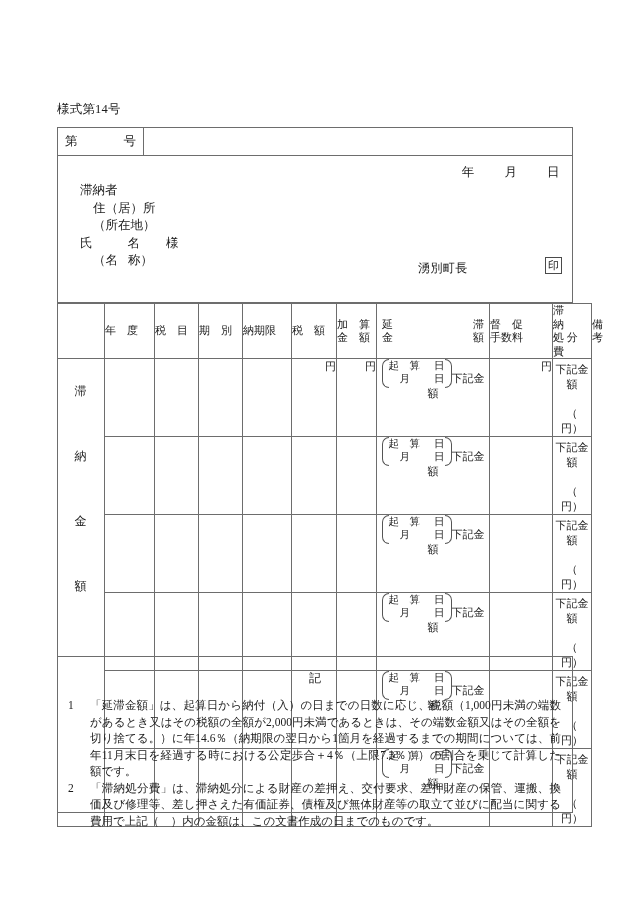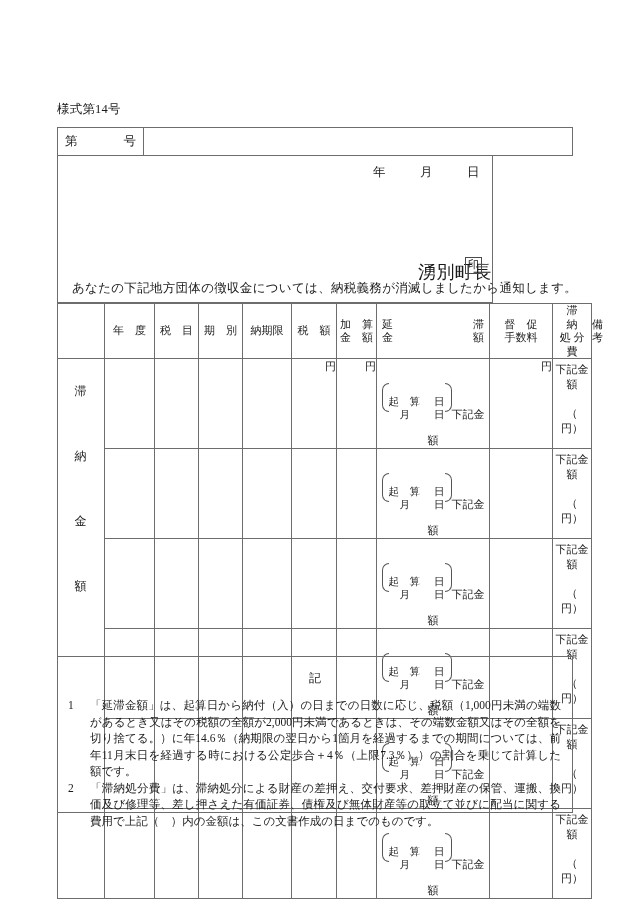--- a/index.html
+++ b/index.html
@@ -61,26 +61,25 @@
     font-size: 13px;
     letter-spacing: 4.5px;
     padding-left: 4px;
   }
 
   
   .addr-box {
     position: absolute;
     left: 57px;
     top: 144px;
-    width: 436px;
+    width: 516px;
     height: 147px;
     border: 1px solid #6d6d6d;
     border-top: none;
     box-sizing: border-box;
-    font-family: Liberation Mono, monospace;
   }
   .date-line {
     position: absolute;
     right: 12px;
     top: 8px;
     font-size: 12.5px;
     letter-spacing: 0.5px;
     white-space: nowrap;
   }
   .date-line span { margin-left: 26px; }
@@ -98,21 +97,21 @@
   .nm-row { display: flex; }
   .nm-label { width: 60px; display: flex; justify-content: space-between; padding-right: 4px; }
   .nm-sama { margin-left: 22px; }
   .paren-row { padding-left: 13px; display: flex; }
   .paren-row .inner { width: 60px; display: flex; justify-content: space-between; }
 
   .mayor-line {
     position: absolute;
     left: 360px;
     top: 104px;
-    font-size: 18px;
+    font-size: 12px;
     letter-spacing: 0.4px;
   }
   .seal-box {
     position: absolute;
     right: 10px;
     top: 101px;
     width: 17px;
     height: 17px;
     border: 1px solid #4a4a4a;
     box-sizing: border-box;
@@ -141,21 +140,21 @@
   }
   .grid td, .grid th {
     border: 1px solid #6d6d6d;
     box-sizing: border-box;
     padding: 0;
     font-weight: normal;
     vertical-align: top;
   }
   .grid .hdr {
     height: 31px;
-    text-align: center;
+    text-align: left;
     vertical-align: middle;
     font-size: 11px;
     line-height: 13.5px;
   }
   .two-line { display: block; }
   .two-line .jst {
     display: flex;
     justify-content: space-between;
     padding: 0 5px;
   }
@@ -198,24 +197,23 @@
 
   
   .kisan-wrap {
     display: block;
     padding-top: 1px;
     text-align: center;
   }
   .kisan {
     display: inline-block;
     position: relative;
-    padding: 12px 7px;
+    padding: 0 7px;
     font-size: 10.5px;
     line-height: 12.5px;
-    margin-top: 24px;
   }
   .kisan .r1 { display: flex; justify-content: space-between; width: 56px; }
   .kisan .r2 { display: flex; justify-content: space-between; width: 45px; margin-left: 11px; }
   .kisan .pl, .kisan .pr {
     position: absolute;
     top: -1px;
     width: 6px;
     height: 27px;
     border: 1.2px solid #555;
   }
@@ -274,24 +272,41 @@
     </div>
   </div>
 
   <div class="addr-box">
     <div class="date-line">
       <span>年</span>
       <span>月</span>
       <span>日</span>
     </div>
 
+    <div class="payer-block">
+      <div class="l0">滞納者</div>
+      <div class="l1">住（居）所</div>
+      <div class="l1">（所在地）</div>
+      <div class="nm-row">
+        <span class="nm-label">
+          <span>氏</span>
+          <span>名</span>
+        </span>
+        <span class="nm-sama">様</span>
+      </div>
+      <div class="paren-row">
+        <span class="inner">
+          <span>（名</span>
+          <span>称）</span>
+        </span>
+      </div>
+    </div>
 
     <div class="mayor-line">湧別町長</div>
     <div class="seal-box">印</div>
-    <div class="notice-line">あなたの下記地方団体の徴収金については、納税義務が消滅しましたから通知します。</div>
   </div>
 
   <table class="grid">
     <colgroup>
       <col style="width:47px">
       <col style="width:50px">
       <col style="width:44px">
       <col style="width:44px">
       <col style="width:49px">
       <col style="width:45px">

